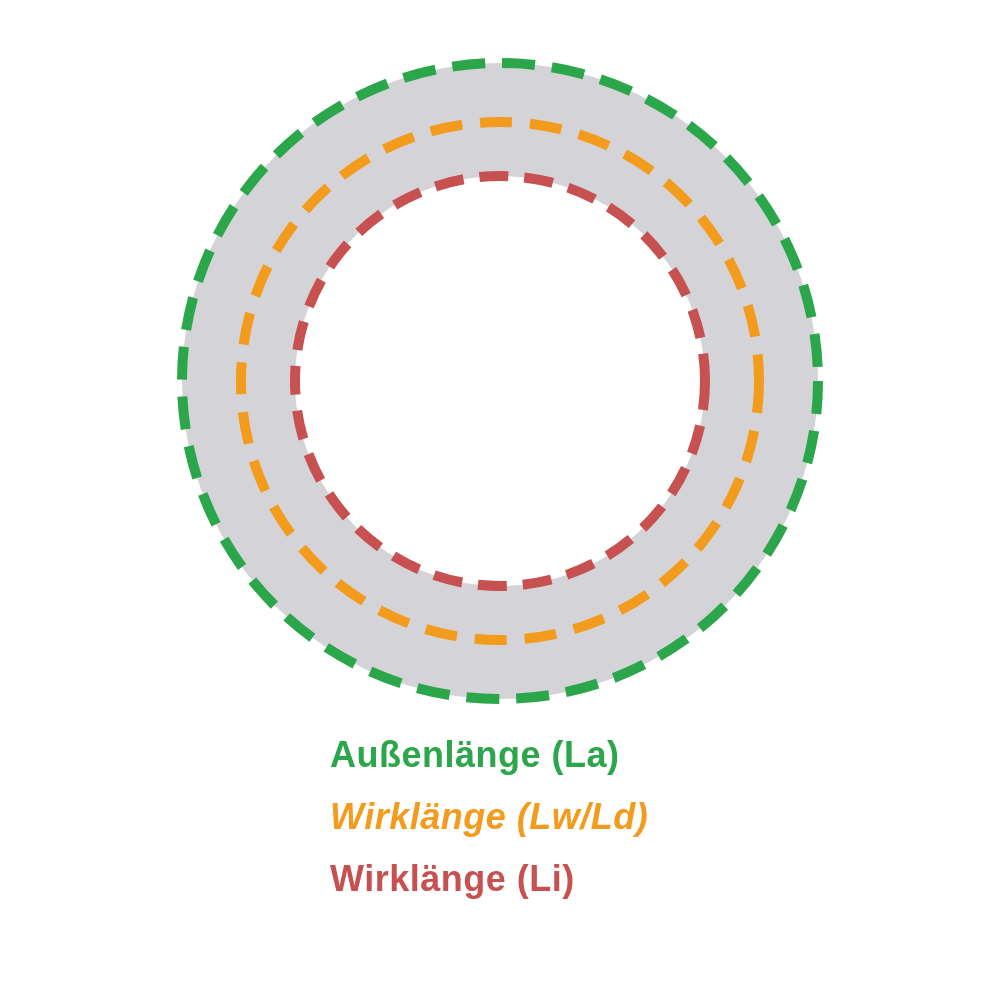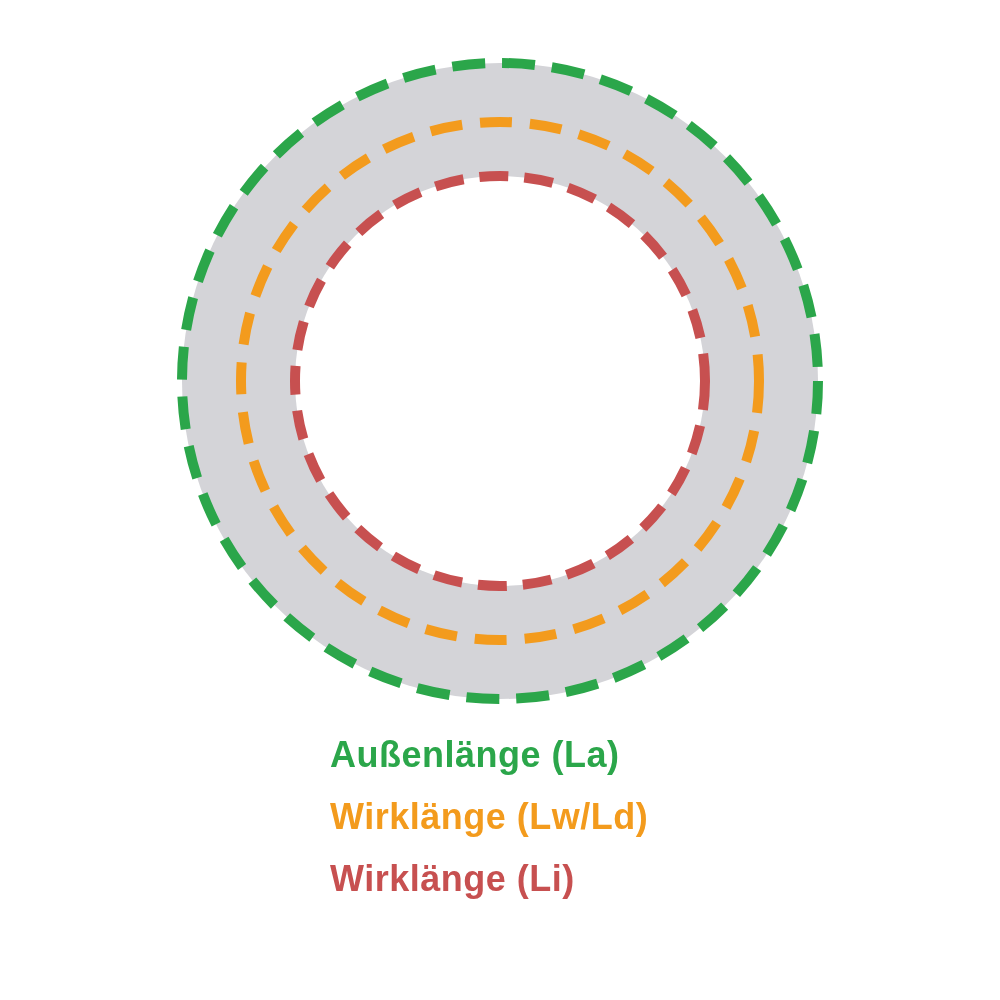--- a/index.html
+++ b/index.html
@@ -51,18 +51,18 @@
     <circle cx="500" cy="381" r="318" fill="none" stroke-width="10" stroke-dasharray="33 17" stroke-linecap="butt" stroke="#2BA64A"></circle>
 
     <circle cx="500" cy="381" r="259" fill="none" stroke-width="10" stroke-dasharray="32 18" stroke-linecap="butt" stroke="#F39B1D"></circle>
 
     <circle cx="500" cy="381" r="205" fill="none" stroke-width="10" stroke-dasharray="29 16" stroke-linecap="butt" stroke="#C75050"></circle>
   </svg>
 
   <div class="legend">
     <div class="legend-line" style="color: rgb(43, 166, 74);">Außenlänge (La)</div>
 
-    <div class="legend-line" style="color: rgb(243, 155, 29);">Wirklänge (Lw/Ld)</div>
+    <div class="legend-line" style="color: rgb(243, 155, 29); font-style: italic;">Wirklänge (Lw/Ld)</div>
 
     <div class="legend-line" style="color: rgb(199, 80, 80);">Wirklänge (Li)</div>
   </div>
 
 </div>
 
 </body></html>

